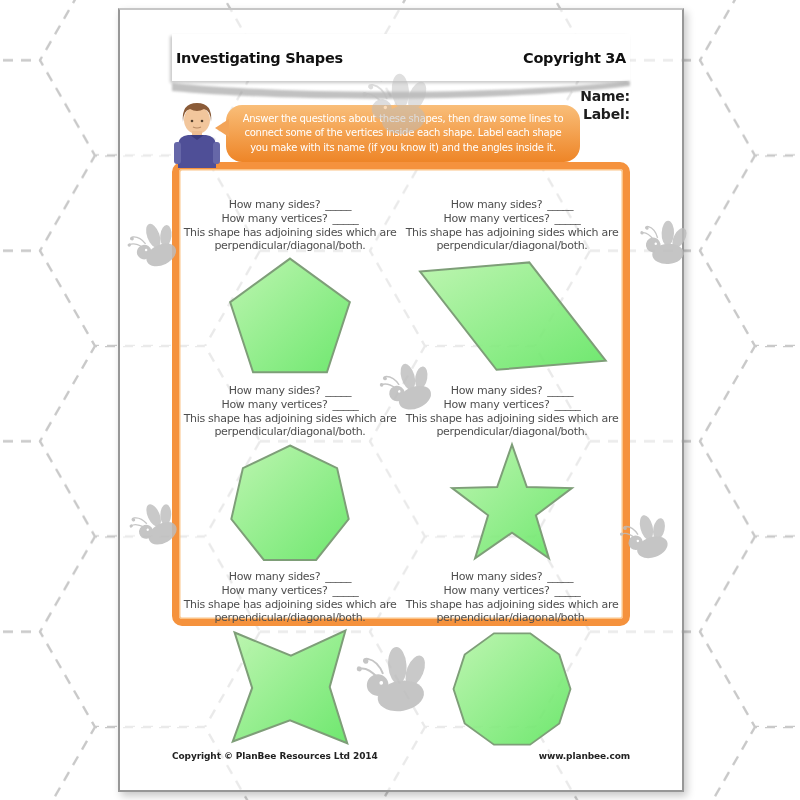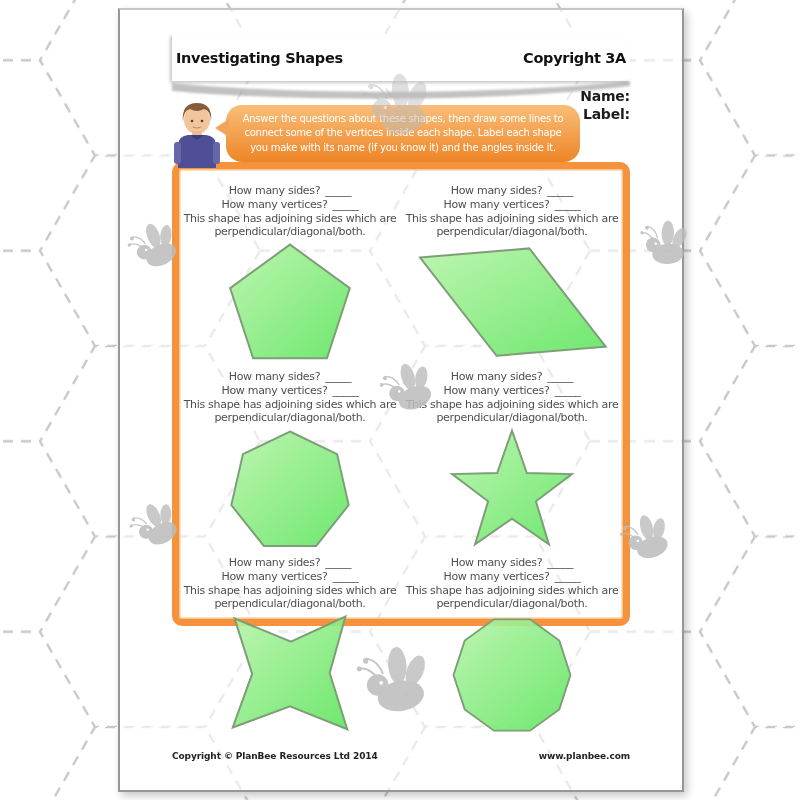--- a/index.html
+++ b/index.html
@@ -46,21 +46,21 @@
   .bubble::before{
     content:"";position:absolute;left:-20px;top:14px;
     border:9px solid transparent;border-right:14px solid var(--bubble-mid);
   }
   .frame{
     position:absolute;left:52px;top:152px;width:458px;height:464px;
     box-sizing:border-box;
     border:7px solid var(--frame-orange);border-radius:10px;
     box-shadow:inset 0 0 0 1.5px #FBC488;
     display:grid;grid-template-columns:1fr 1fr;grid-auto-rows:186px;
-    padding-top:8px;z-index:2;
+    padding-top:22px;z-index:2;
   }
   .cell{display:flex;flex-direction:column;align-items:center;padding-top:7px;overflow:hidden;}
   .q{font-size:11px;color:var(--text-gray);text-align:center;line-height:1.25;letter-spacing:-.3px;}
   .qline{white-space:nowrap;}
   .blank{margin-left:5px;}
   .shape-wrap{margin-top:2px;display:flex;justify-content:center;}
   .footer{
     position:absolute;left:52px;top:741px;width:458px;
     display:flex;justify-content:space-between;
     font-size:9px;font-weight:bold;color:#222;letter-spacing:-.1px;

